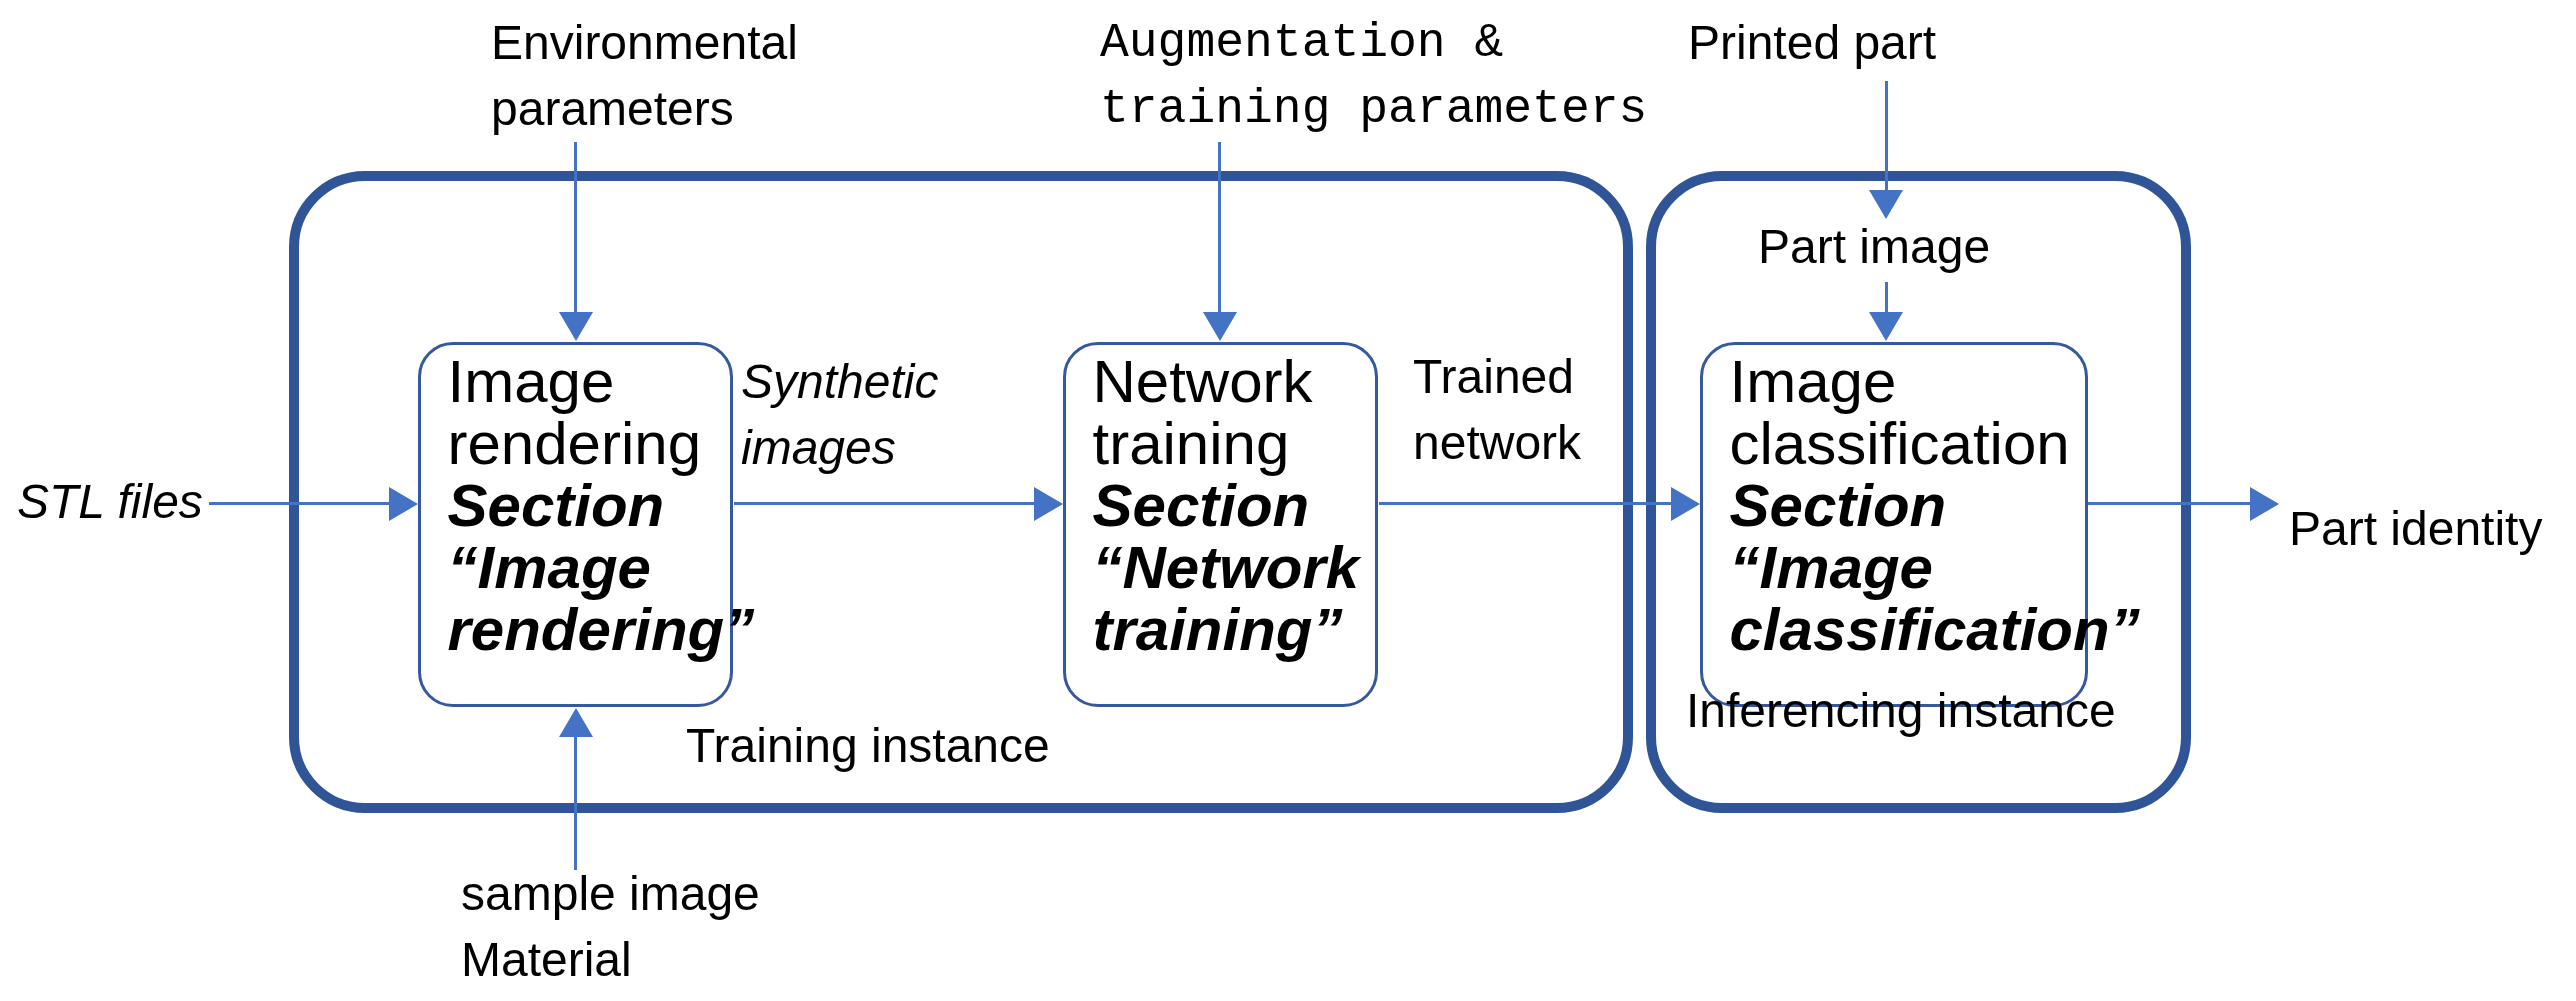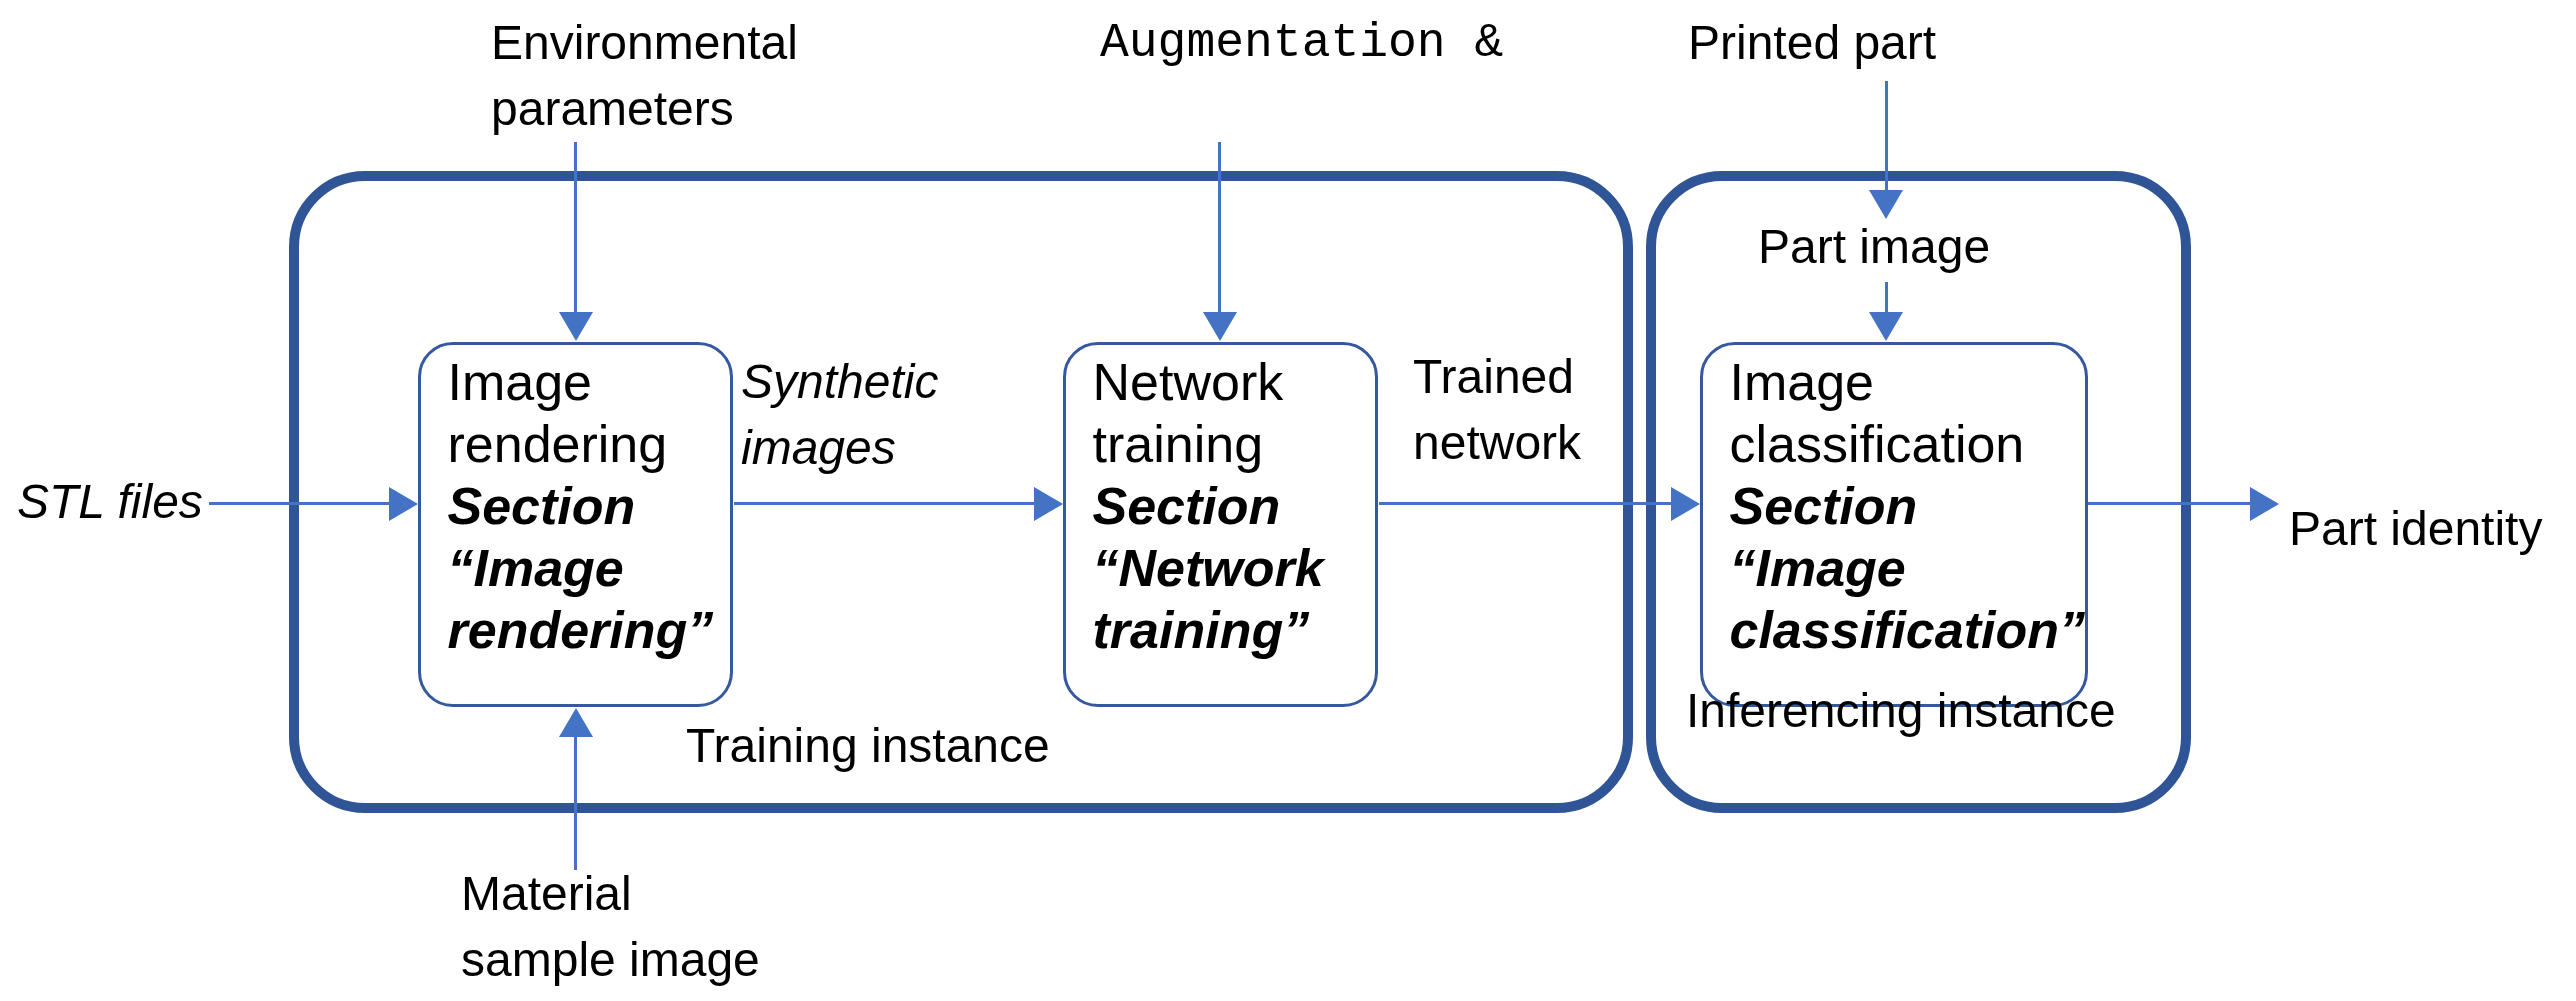--- a/index.html
+++ b/index.html
@@ -9,21 +9,21 @@
     --c-text:#000000;
     --c-bg:#FFFFFF;
   }
   html,body{margin:0;padding:0;width:2576px;height:1001px;background:var(--c-bg);overflow:hidden;}
   .stage{position:relative;width:2576px;height:1001px;background:var(--c-bg);
          font-family:"Liberation Sans", sans-serif;color:var(--c-text);}
   .container{position:absolute;box-sizing:border-box;border:10.7px solid var(--c-container);
              border-radius:76px;background:transparent;z-index:1;}
   .pbox{position:absolute;box-sizing:border-box;border:3.8px solid var(--c-box);
         border-radius:35px;background:var(--c-bg);z-index:2;
-        padding:6.3px 5px 0 26.5px;font-size:52px;line-height:62px;}
+        padding:6.3px 5px 0 26.5px;font-size:60px;line-height:62px;}
   .pbox span{display:block;white-space:nowrap;}
   .sec{font-weight:bold;font-style:italic;}
   .lbl{position:absolute;font-size:48px;line-height:66px;white-space:nowrap;z-index:2;}
   .lbl span{display:block;}
   .hl{position:absolute;height:3.2px;background:var(--c-arrow);z-index:3;}
   .vl{position:absolute;width:3.2px;background:var(--c-arrow);z-index:3;}
   .head{position:absolute;width:0;height:0;z-index:3;}
   .head-r{border-top:17px solid transparent;border-bottom:17px solid transparent;border-left:29px solid var(--c-arrow);}
   .head-d{border-left:17px solid transparent;border-right:17px solid transparent;border-top:29px solid var(--c-arrow);}
   .head-u{border-left:17px solid transparent;border-right:17px solid transparent;border-bottom:29px solid var(--c-arrow);}
@@ -60,20 +60,21 @@
     <span class="sec">classification”</span>
   </div>
 
   <div class="lbl" style="left:463px;top:10px;margin-left:28px;">
     <span>Environmental</span>
     <span>parameters</span>
   </div>
 
   <div class="lbl" style="left:1100px;top:10px;font-family:Liberation Mono, monospace;">
     <span>Augmentation &amp;</span>
+    <span>training parameters</span>
   </div>
 
   <div class="lbl" style="left:1688px;top:10px;">Printed part</div>
 
   <div class="lbl" style="left:17px;top:469px;font-style:italic;">STL files</div>
 
   <div class="lbl" style="left:741px;top:349px;font-style:italic;">
     <span>Synthetic</span>
     <span>images</span>
   </div>
@@ -85,22 +86,22 @@
 
   <div class="lbl" style="left:1758px;top:214px;">Part image</div>
 
   <div class="lbl" style="left:2289px;top:496px;">Part identity</div>
 
   <div class="lbl" style="left:686px;top:713px;">Training instance</div>
 
   <div class="lbl" style="left:1686px;top:678px;">Inferencing instance</div>
 
   <div class="lbl" style="left:461px;top:861px;">
+    <span>sample image</span>
     <span>Material</span>
-    <span>sample image</span>
   </div>
 
   <div class="hl" style="left:209px;top:502px;width:182px;"></div>
   <div class="head head-r" style="left:389px;top:487px;"></div>
 
   <div class="hl" style="left:734px;top:502px;width:301px;"></div>
   <div class="head head-r" style="left:1034px;top:487px;"></div>
 
   <div class="hl" style="left:1379px;top:502px;width:293px;"></div>
   <div class="head head-r" style="left:1671px;top:487px;"></div>

